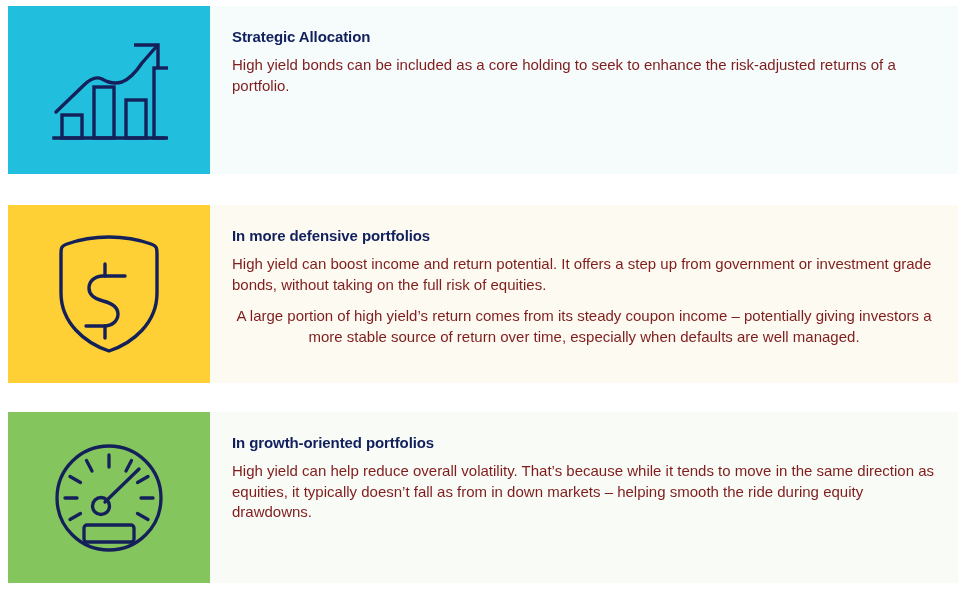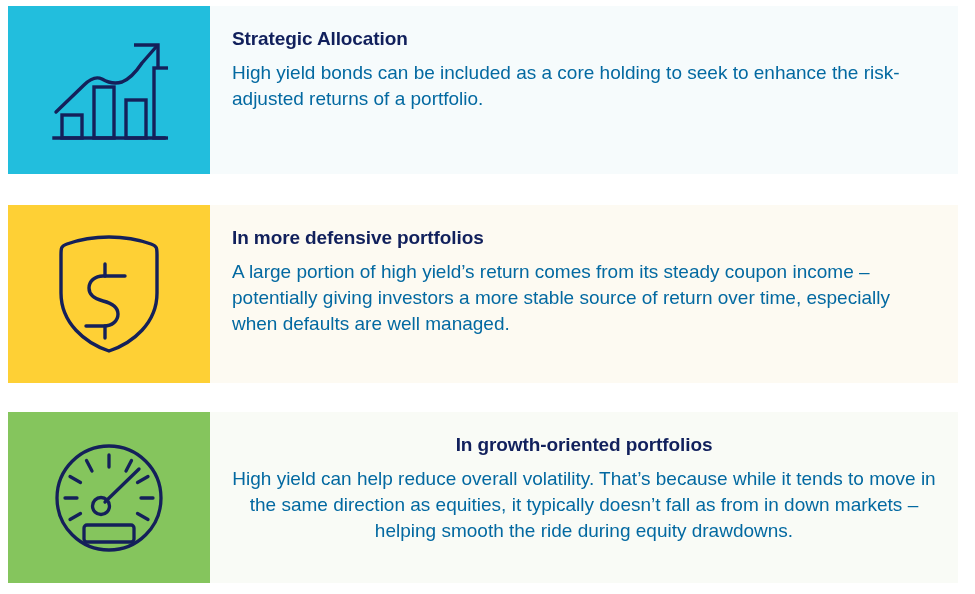--- a/index.html
+++ b/index.html
@@ -42,43 +42,43 @@
   }
 
   .panel {
     flex: 1 1 auto;
     box-sizing: border-box;
     padding: 22px 22px 14px 22px;
   }
 
   .card-title {
     margin: 0 0 9px 0;
-    font-size: 19px;
+    font-size: 15px;
     font-weight: bold;
     letter-spacing: -0.1px;
     color: #11205c;
     line-height: 1.2;
   }
 
   .card-para {
     margin: 0;
-    font-size: 19px;
+    font-size: 15px;
     line-height: 1.38;
-    color: #0369a1;
+    color: #7f1d1d;
   }
 
   .card-para + .card-para {
     margin-top: 11px;
     text-align: center;
   }
 
   
   #card-strategic-allocation { top: 6px;   height: 168px; width: 950px; }
   #card-defensive            { top: 205px; height: 178px; width: 950px; }
-  #card-growth               { top: 412px; height: 171px; width: 950px; text-align: center; }
+  #card-growth               { top: 412px; height: 171px; width: 950px; }
 
   
   #card-strategic-allocation .icon-tile { background: #22bedd; }
   #card-strategic-allocation .panel     { background: #f6fbfc; }
 
   #card-defensive .icon-tile { background: #fed035; }
   #card-defensive .panel     { background: #fdfaf2; }
 
   #card-growth .icon-tile { background: #85c55d; }
   #card-growth .panel     { background: #f9fbf6; }
@@ -124,20 +124,21 @@
           <path d="M72 43 H50 C42 43 36 48 36 55 C36 62 42 66 50 68
                    C58 70 65 74 65 81 C65 88 59 93 51 93 H33"></path>
 
           <line x1="52" y1="31" x2="52" y2="43"></line>
           <line x1="52" y1="93" x2="52" y2="105"></line>
         </svg>
       </span>
     </div>
     <div class="panel">
       <h2 class="card-title">In more defensive portfolios</h2>
+      <p class="card-para">High yield can boost income and return potential. It offers a step up from government or investment grade bonds, without taking on the full risk of equities.</p>
       <p class="card-para">A large portion of high yield’s return comes from its steady coupon income – potentially giving investors a more stable source of return over time, especially when defaults are well managed.</p>
     </div>
   </section>
 
   <section class="card" id="card-growth">
     <div class="icon-tile">
       <span>
         <svg width="118" height="118" viewBox="0 0 118 118" fill="none" stroke="#14205a" stroke-width="3.3" stroke-linecap="round" stroke-linejoin="round">
 
           <circle cx="59" cy="59" r="52"></circle>

